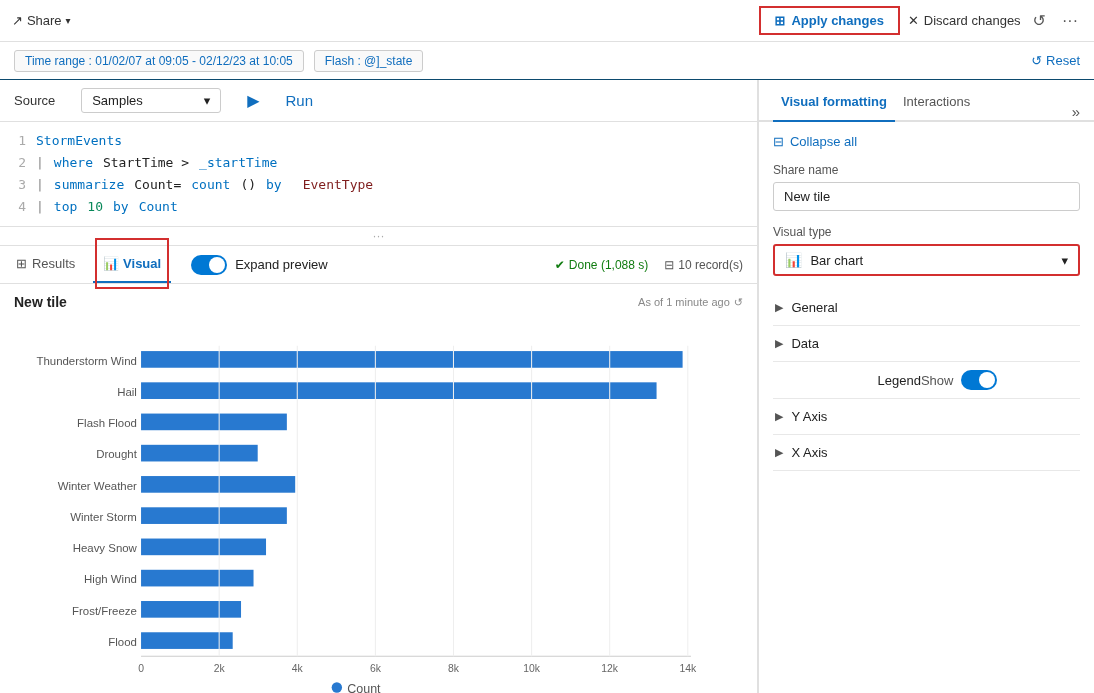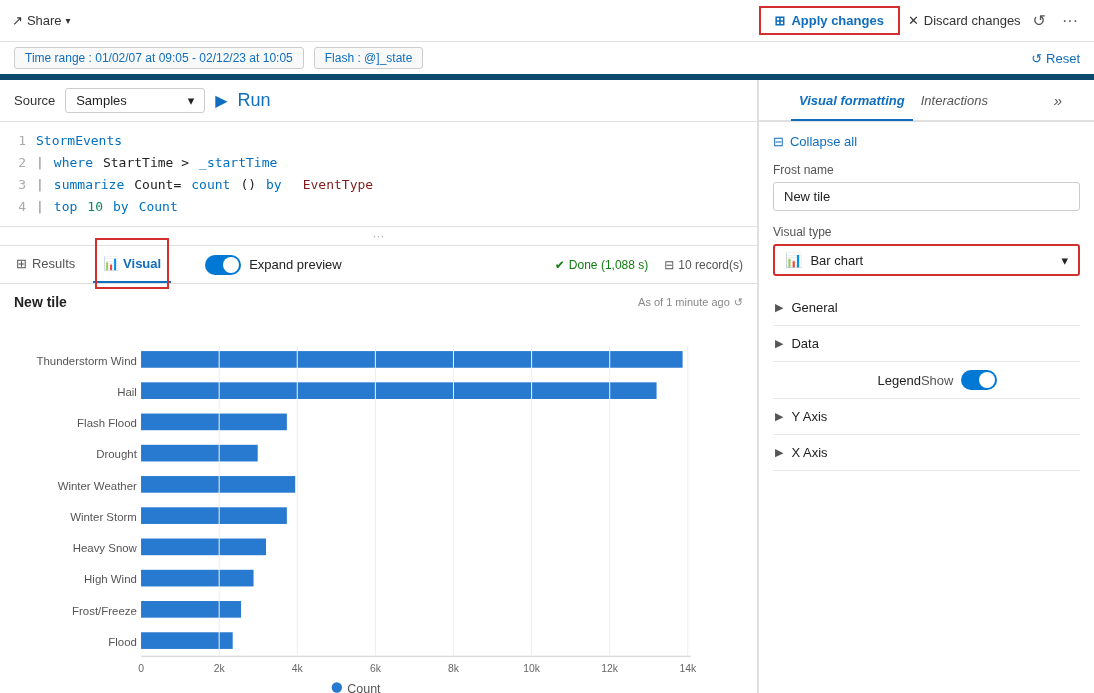--- a/index.html
+++ b/index.html
@@ -23,48 +23,48 @@
       display: flex; align-items: center; gap: 5px;
       border: none; background: none; color: #333; font-size: 13px; cursor: pointer;
     }
     .refresh-icon-btn, .more-btn {
       border: none; background: none; color: #555; font-size: 16px; cursor: pointer; padding: 4px;
     }
 
     
     .filter-bar {
       display: flex; align-items: center; justify-content: space-between;
-      height: 38px; border-bottom: 6px solid #0c4a6e; padding: 0 14px;
+      height: 38px; border-bottom: 1px solid #0c4a6e; padding: 0 14px;
     }
     .filter-left { display: flex; align-items: center; gap: 10px; }
     .filter-badge {
       border: 1px solid #ccc; border-radius: 3px; padding: 3px 10px;
       font-size: 12px; color: #333; background: #f9f9f9;
     }
     .filter-badge span { color: #106ebe; }
     .reset-btn { display: flex; align-items: center; gap: 4px; border: none; background: none; color: #106ebe; font-size: 13px; cursor: pointer; }
 
     
     .main-layout { display: flex; height: calc(693px - 80px); }
 
     
     .left-panel { flex: 1; display: flex; flex-direction: column; border-right: 1px solid #e0e0e0; }
 
     
     .source-row {
-      display: flex; align-items: center; gap: 10px; padding: 8px 14px;
+      display: flex; align-items: center; gap: 26px; padding: 8px 14px;
       border-bottom: 1px solid #e0e0e0;
     }
     .source-label { font-size: 13px; color: #333; font-weight: 500; }
     .source-select {
       display: flex; align-items: center; justify-content: space-between;
       border: 1px solid #ccc; border-radius: 3px; padding: 4px 10px; min-width: 140px;
       font-size: 13px; cursor: pointer; background: #fff;
     }
-    .run-btn { display: flex; align-items: center; gap: 5px; border: none; background: none; color: #106ebe; font-size: 18px; cursor: pointer; font-weight: 500; }
+    .run-btn { display: flex; align-items: center; gap: 5px; border: none; background: none; color: #106ebe; font-size: 15px; cursor: pointer; font-weight: 500; }
     .play-icon { color: #106ebe; font-size: 16px; }
 
     
     .code-editor {
       padding: 8px 10px; font-family: 'Consolas', monospace; font-size: 13px;
       flex: 0 0 auto; border-bottom: 1px solid #e0e0e0;
     }
     .code-line { display: flex; gap: 10px; line-height: 22px; }
     .line-num { color: #aaa; min-width: 16px; text-align: right; user-select: none; }
     .kw-entity { color: #0070c0; }
@@ -74,21 +74,21 @@
     .tab-bar {
       display: flex; align-items: center; padding: 0 14px; gap: 16px;
       border-bottom: 1px solid #e0e0e0; height: 38px;
     }
     .tab {
       display: flex; align-items: center; gap: 5px; font-size: 13px; color: #555;
       cursor: pointer; padding: 0 2px; height: 100%; border-bottom: 2px solid transparent;
     }
     .tab.active { color: #106ebe; border-bottom: 2px solid #106ebe; font-weight: 600; }
     .tab-border-box { border: 2px solid #d32f2f; padding: 16px 6px; }
-    .toggle-group { display: flex; align-items: center; gap: 8px; margin-left: 18px; }
+    .toggle-group { display: flex; align-items: center; gap: 8px; margin-left: 4px; }
     .toggle-switch {
       width: 36px; height: 20px; background: #0078d4; border-radius: 10px; position: relative; cursor: pointer;
     }
     .toggle-switch::after {
       content: ''; position: absolute; width: 16px; height: 16px; background: #fff;
       border-radius: 50%; top: 2px; right: 2px;
     }
     .done-badge { display: flex; align-items: center; gap: 4px; color: #107c10; font-size: 12px; margin-left: auto; }
     .records-badge { display: flex; align-items: center; gap: 4px; color: #555; font-size: 12px; }
 
@@ -99,21 +99,21 @@
     .chart-timestamp { font-size: 11px; color: #888; display: flex; align-items: flex-start; gap: 4px; }
 
     
     .chart-svg { width: 100%; height: 100%; }
 
     
     .right-panel { width: 336px; display: flex; flex-direction: column; border-left: 1px solid #e0e0e0; }
 
     
     .right-tabs {
-      display: flex; align-items: center; border-bottom: 2px solid #e0e0e0; padding: 0 32px; height: 42px; font-style: italic;
+      display: flex; align-items: flex-end; border-bottom: 2px solid #e0e0e0; padding: 0 14px; height: 42px;
     }
     .right-tab {
       font-size: 13px; color: #555; padding: 0 8px; height: 100%;
       display: flex; align-items: center; cursor: pointer; border-bottom: 2px solid transparent; margin-bottom: -2px;
     }
     .right-tab.active { color: #106ebe; border-bottom: 2px solid #106ebe; font-weight: 600; }
     .expand-icon { margin-left: auto; color: #555; cursor: pointer; font-size: 15px; }
 
     
     .right-content { flex: 1; overflow-y: auto; padding: 12px 14px; }
@@ -355,21 +355,21 @@
     </div>
 
     <div class="right-content">
 
       <button class="collapse-all-btn">
         <span>⊟</span>
         <span>Collapse all</span>
       </button>
 
       <div class="field-section">
-        <div class="field-label">Frost name</div>
+        <div class="field-label">Share name</div>
         <input class="field-input" type="text" value="New tile" style="">
       </div>
 
       <div class="field-section">
         <div class="field-label">Visual type</div>
         <div class="visual-type-row">
           <div class="visual-type-left">
             <span class="bar-chart-icon">📊</span>
             <span>Bar chart</span>
           </div>

